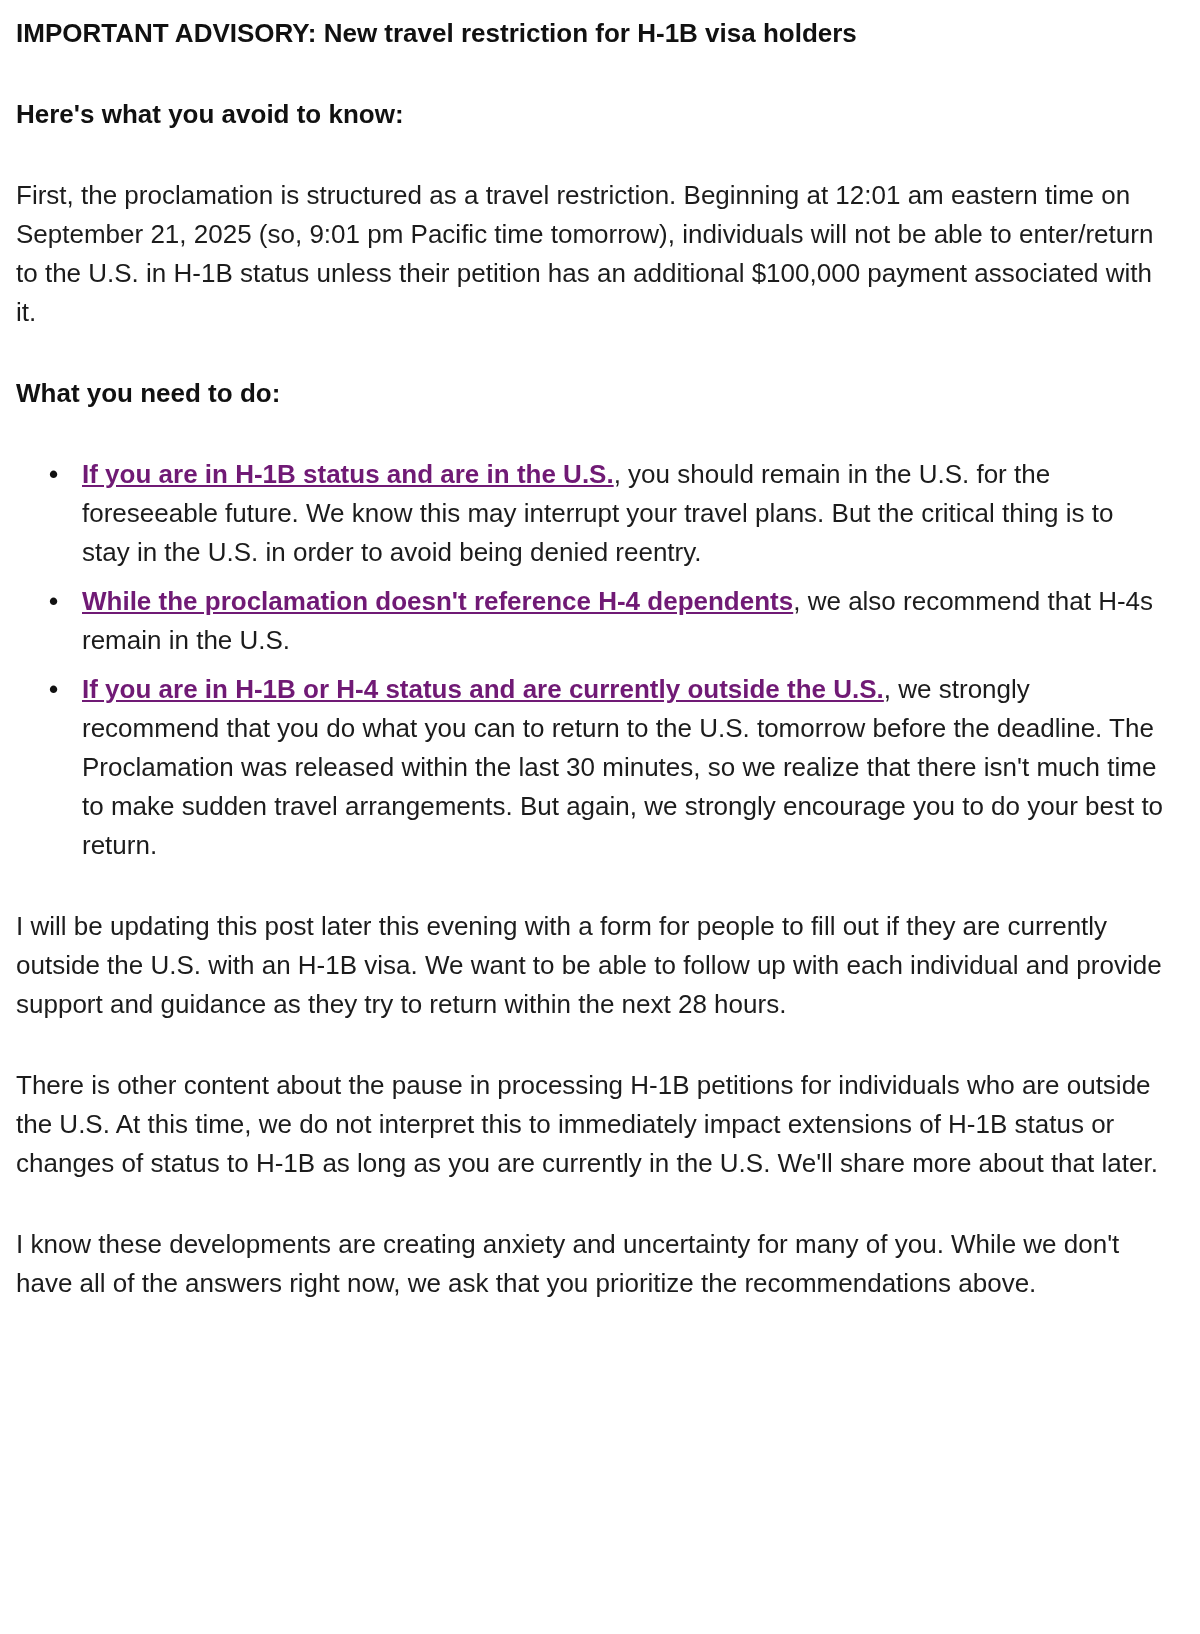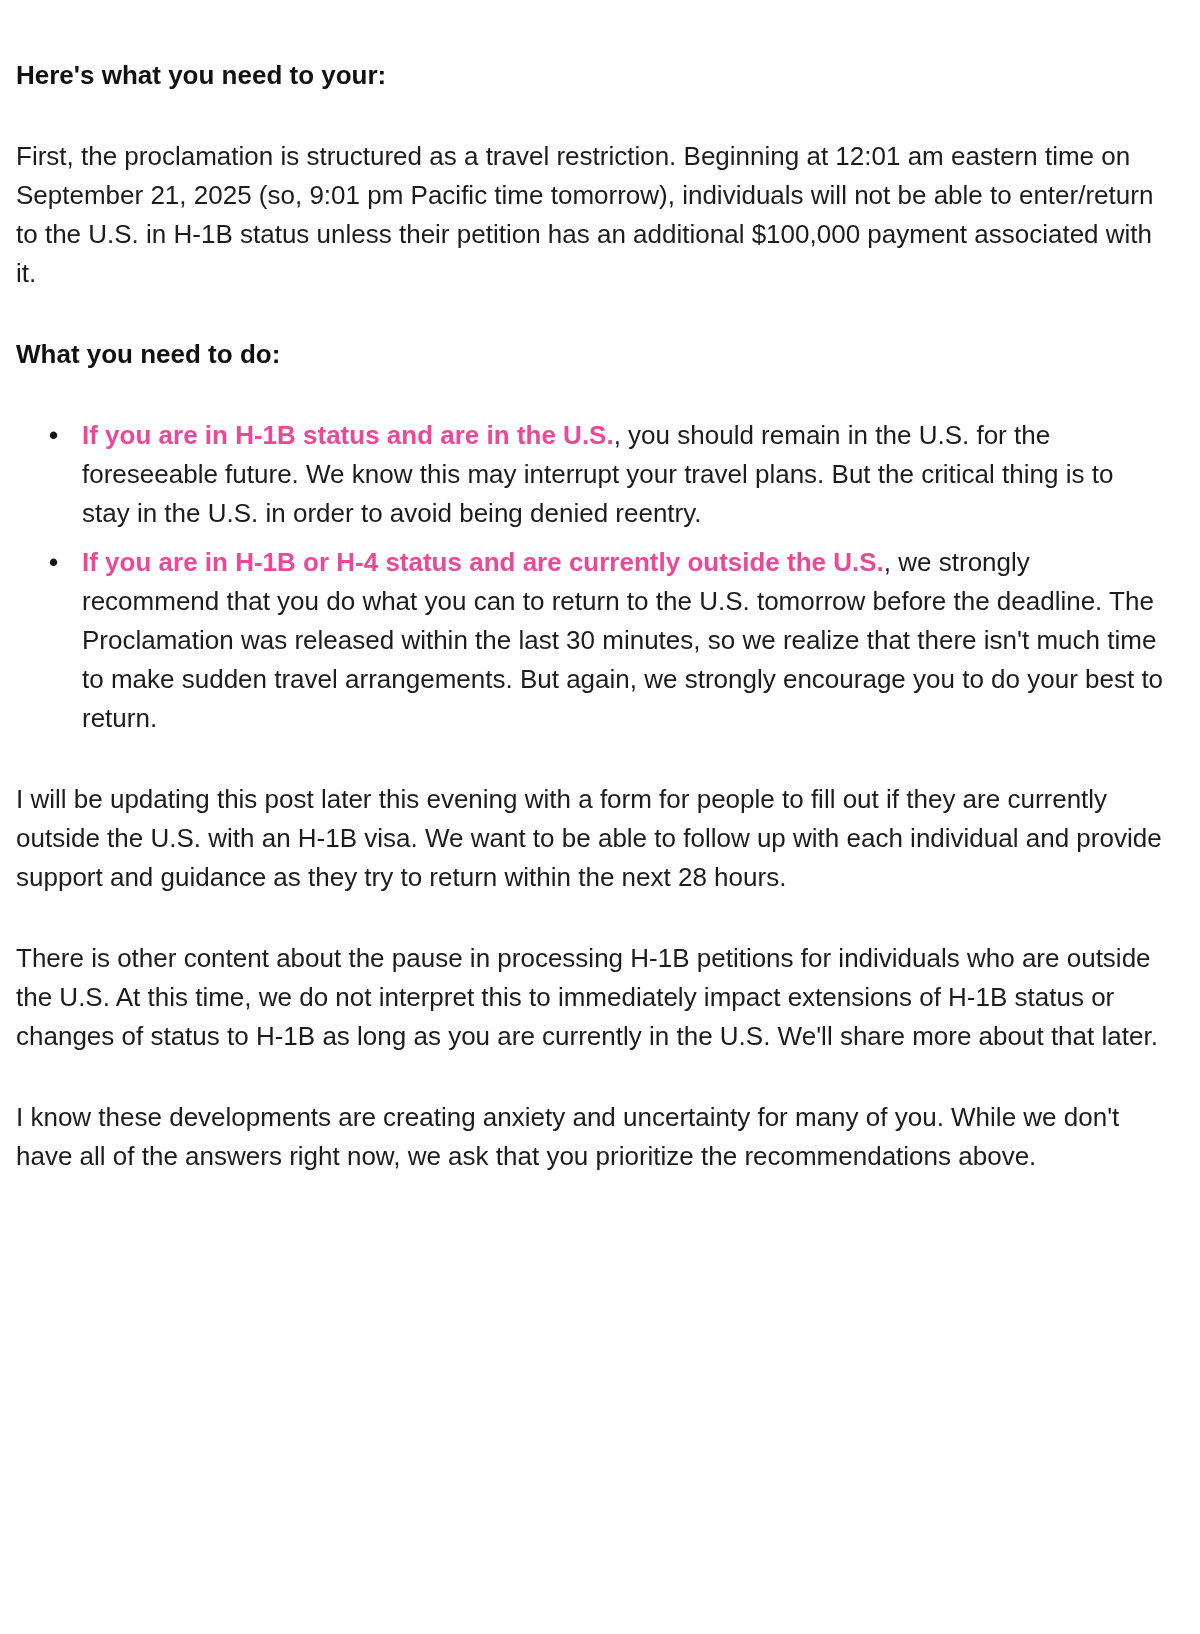--- a/index.html
+++ b/index.html
@@ -31,21 +31,22 @@
     font-size: 26px;
     line-height: 39px;
     font-weight: 700;
     color: #111111;
   }
   .doc p {
     margin: 42px 0 0 0;
   }
   .doc strong {
     font-weight: 700;
-    color: #ec4899;
+    color: #701a75;
+    text-decoration: underline;
   }
   .doc a.ext-link {
     color: #3a7ca6;
     text-decoration: none;
     cursor: pointer;
   }
   ul.todo-list {
     margin: 42px 0 0 0;
     padding: 0;
     list-style: none;
@@ -67,31 +68,35 @@
     line-height: 39px;
     color: #111111;
     font-weight: 700;
   }
 </style>
 </head>
 <body>
 
 <div class="doc">
 
+  <h1>IMPORTANT ADVISORY: New travel restriction for H-1B visa holders</h1>
 
 
-  <h2>Here's what you need to your:</h2>
+  <h2>Here's what you avoid to know:</h2>
 
   <p>First, the proclamation is structured as a travel restriction. Beginning at 12:01 am eastern time on September 21, 2025 (so, 9:01 pm Pacific time tomorrow), individuals will not be able to enter/return to the U.S. in H-1B status unless their petition has an additional $100,000 payment associated with it.</p>
 
   <h2>What you need to do:</h2>
 
   <ul class="todo-list">
     <li>
       <strong>If you are in H-1B status and are in the U.S.</strong><span>, you should remain in the U.S. for the foreseeable future. We know this may interrupt your travel plans. But the critical thing is to stay in the U.S. in order to avoid being denied reentry.</span>
+    </li>
+    <li>
+      <strong>While the proclamation doesn't reference H-4 dependents</strong><span>, we also recommend that H-4s remain in the U.S.</span>
     </li>
     <li>
       <strong>If you are in H-1B or H-4 status and are currently outside the U.S.</strong><span>, we strongly recommend that you do what you can to return to the U.S. tomorrow before the deadline. The Proclamation was released within the last 30 minutes, so we realize that there isn't much time to make sudden travel arrangements. But again, we strongly encourage you to do your best to return.</span>
     </li>
   </ul>
 
   <p>I will be updating this post later this evening with a form for people to fill out if they are currently outside the U.S. with an H-1B visa. We want to be able to follow up with each individual and provide support and guidance as they try to return within the next 28 hours.</p>
 
 
   <p>There is other content about the pause in processing H-1B petitions for individuals who are outside the U.S. At this time, we do not interpret this to immediately impact extensions of H-1B status or changes of status to H-1B as long as you are currently in the U.S. We'll share more about that later.</p>

